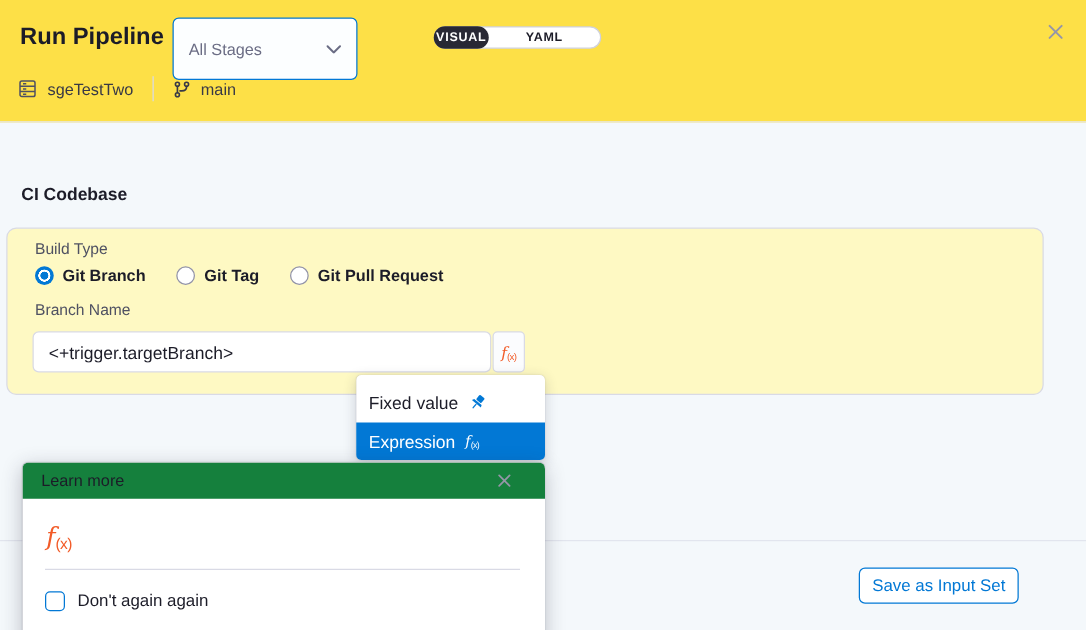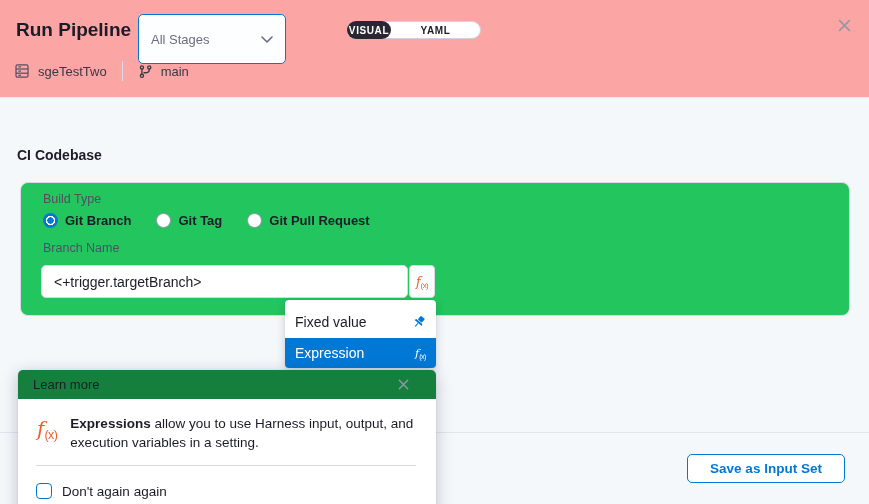--- a/index.html
+++ b/index.html
@@ -1,34 +1,34 @@
 <!DOCTYPE html>
 <html><head>
 <meta charset="utf-8">
 <style>
   * { margin:0; padding:0; box-sizing:border-box; }
   body { font-family:"Liberation Sans", sans-serif; background:#fff; }
   .screen { position:relative; width:869px; height:504px; background:#f4f8fb; overflow:hidden; }
 
   
-  .header { position:absolute; left:0; top:0; width:869px; height:98px; background:#fca5a5; border-bottom:1px solid #e5e8f0; }
+  .header { position:absolute; left:0; top:0; width:869px; height:98px; background:#fde047; border-bottom:1px solid #e5e8f0; }
   .title { position:absolute; left:16px; top:19px; font-size:19px; font-weight:700; color:#1c1c28; }
   .stage-select { position:absolute; left:138px; top:14px; width:148px; height:50px; border:1.5px solid #0278d5; border-radius:5px; background:#fcfeff; display:flex; align-items:center; justify-content:space-between; padding:0 12px; cursor:pointer; }
   .stage-select .val { font-size:13px; color:#6b6d85; }
   .toggle { position:absolute; left:347px; top:21px; width:134px; height:18px; border:1px solid #cfd1dd; border-radius:10px; background:#fff; display:flex; }
   .toggle .seg { flex:1; display:flex; align-items:center; justify-content:center; font-size:10px; font-weight:700; letter-spacing:.6px; color:#1c1c28; cursor:pointer; }
   .toggle .seg.sel { flex:none; width:44px; margin:-1px 0 -1px -1px; background:#282834; color:#fff; border-radius:10px; }
   .close-btn { position:absolute; right:16px; top:18px; width:16px; height:16px; color:#9596a8; cursor:pointer; }
   .meta-row { position:absolute; left:14px; top:61px; height:20px; display:flex; align-items:center; font-size:13px; color:#383946; }
   .meta-row .ic { display:flex; margin-right:8px; }
   .meta-divider { width:1px; height:20px; background:#d9dae5; margin:0 15px; }
 
   
   .section-title { position:absolute; left:17px; top:147px; font-size:14px; font-weight:700; color:#1c1c28; }
-  .card { position:absolute; left:20px; top:182px; width:830px; height:134px; background:#22c55e; border:1px solid #d9dae5; border-radius:8px; z-index:1; }
+  .card { position:absolute; left:5px; top:182px; width:830px; height:134px; background:#fef9c3; border:1px solid #d9dae5; border-radius:8px; z-index:1; }
   .field-label { position:absolute; left:22px; font-size:12.5px; color:#4f5162; }
   .lbl-build { top:9px; }
   .lbl-branch { top:58px; }
   .radio-row { position:absolute; left:22px; top:30px; display:flex; align-items:center; }
   .radio-opt { display:flex; align-items:center; margin-right:25px; cursor:pointer; }
   .radio { width:15px; height:15px; border-radius:50%; margin-right:7px; flex:none; }
   .radio.sel { background:radial-gradient(circle, #0278d5 0 3px, #ffffff 3.4px 4.7px, #0278d5 5px 100%); }
   .radio.unsel { border:1.2px solid #9293a8; background:#fff; }
   .radio-lbl { font-size:13px; font-weight:700; color:#1c1c28; }
   .input-row { position:absolute; left:20px; top:82px; display:flex; }
@@ -36,40 +36,40 @@
   .fx-btn { width:26px; height:33px; margin-left:1px; border:1px solid #d9dae5; border-radius:4px; background:#fbfcfe; color:#f25b28; display:flex; align-items:center; justify-content:center; cursor:pointer; }
 
   
   .fx { white-space:nowrap; }
   .fx .f { font-family:"DejaVu Serif", serif; font-style:italic; }
   .fx .sub { font-size:.62em; vertical-align:-0.25em; letter-spacing:-0.5px; }
   .fx-btn .fx { font-size:12.5px; }
 
   
   .menu { position:absolute; left:285px; top:300px; width:151px; background:#fff; border-radius:4px; box-shadow:0 3px 10px rgba(40,41,61,.20), 0 0 1px rgba(40,41,61,.25); padding-top:5px; z-index:5; }
-  .menu-item { height:33px; display:flex; align-items:center; justify-content:space-between; padding:0 10px; gap:24px; font-size:14px; color:#1c1c28; cursor:pointer; }
+  .menu-item { height:33px; display:flex; align-items:center; justify-content:flex-start; padding:0 10px; gap:8px; font-size:14px; color:#1c1c28; cursor:pointer; }
   .menu-item.sel { height:30px; background:#0278d5; color:#fff; border-radius:0 0 4px 4px; }
   .menu-item .fx { font-size:11.5px; }
 
   
   .popover { position:absolute; left:18px; top:370px; width:418px; height:175px; background:#fff; border-radius:5px; box-shadow:0 4px 16px rgba(40,41,61,.28), 0 0 1px rgba(40,41,61,.3); z-index:6; overflow:hidden; }
   .pop-header { height:29px; background:#15803d; display:flex; align-items:center; justify-content:space-between; padding:0 26px 0 15px; font-size:13px; color:#1c1c28;gap:20px; }
   .pop-x { width:13px; height:13px; color:#9596a8; cursor:pointer; }
   .pop-body { display:flex; gap:13px; padding:15px 20px 0 19px; }
   .fx-big { color:#f25b28; font-size:20px; line-height:1; margin-top:5px; flex:none; }
   .pop-text { width:356px; font-size:13.5px; line-height:19px; color:#1c1c28; }
   .pop-text b { font-weight:700; }
   .pop-divider { border:none; border-top:1px solid #d9dae5; margin:13px 20px 0 18px; }
   .check-row { display:flex; align-items:center; gap:10px; padding:17px 0 0 18px; }
   .checkbox { width:16px; height:16px; border:1.5px solid #0278d5; border-radius:4px; background:#fff; flex:none; cursor:pointer; }
   .check-label { font-size:13.5px; color:#1c1c28; }
 
   
   .footer-line { position:absolute; left:0; top:432px; width:869px; height:1px; background:#e2e5ee; z-index:0; }
-  .save-btn { position:absolute; left:687px; top:454px; width:158px; height:29px; background:#fff; border:1px solid #0278d5; border-radius:5px; color:#0278d5; font-weight:700; font-size:13.5px; display:flex; align-items:center; justify-content:center; cursor:pointer; z-index:2; font-family:"Liberation Sans", sans-serif; }
+  .save-btn { position:absolute; left:687px; top:454px; width:128px; height:29px; background:#fff; border:1px solid #0278d5; border-radius:5px; color:#0278d5; font-weight:400; font-size:13.5px; display:flex; align-items:center; justify-content:center; cursor:pointer; z-index:2; font-family:"Liberation Sans", sans-serif; }
 </style>
 </head>
 <body>
 
 <div class="screen">
 
   <div class="header">
     <div class="title">Run Pipeline</div>
 
     <div class="stage-select">
@@ -173,21 +173,20 @@
     <div class="pop-header">
       <span>Learn more</span>
       <span class="pop-x">
         <svg width="13" height="13" viewBox="0 0 14 14">
             <path d="M2.5 2.5 L11.5 11.5 M11.5 2.5 L2.5 11.5" stroke="currentColor" stroke-width="1.5" stroke-linecap="round"></path>
           </svg>
       </span>
     </div>
     <div class="pop-body">
       <span class="fx fx-big"><span class="f">f</span><span class="sub">(x)</span></span>
-      <p class="pop-text"><b>Expressions</b><span> allow you to use Harness input, output, and execution variables in a setting.</span></p>
     </div>
     <hr class="pop-divider">
     <div class="check-row">
       <span class="checkbox"></span>
       <span class="check-label">Don't again again</span>
     </div>
   </div>
 
 </div>
 

